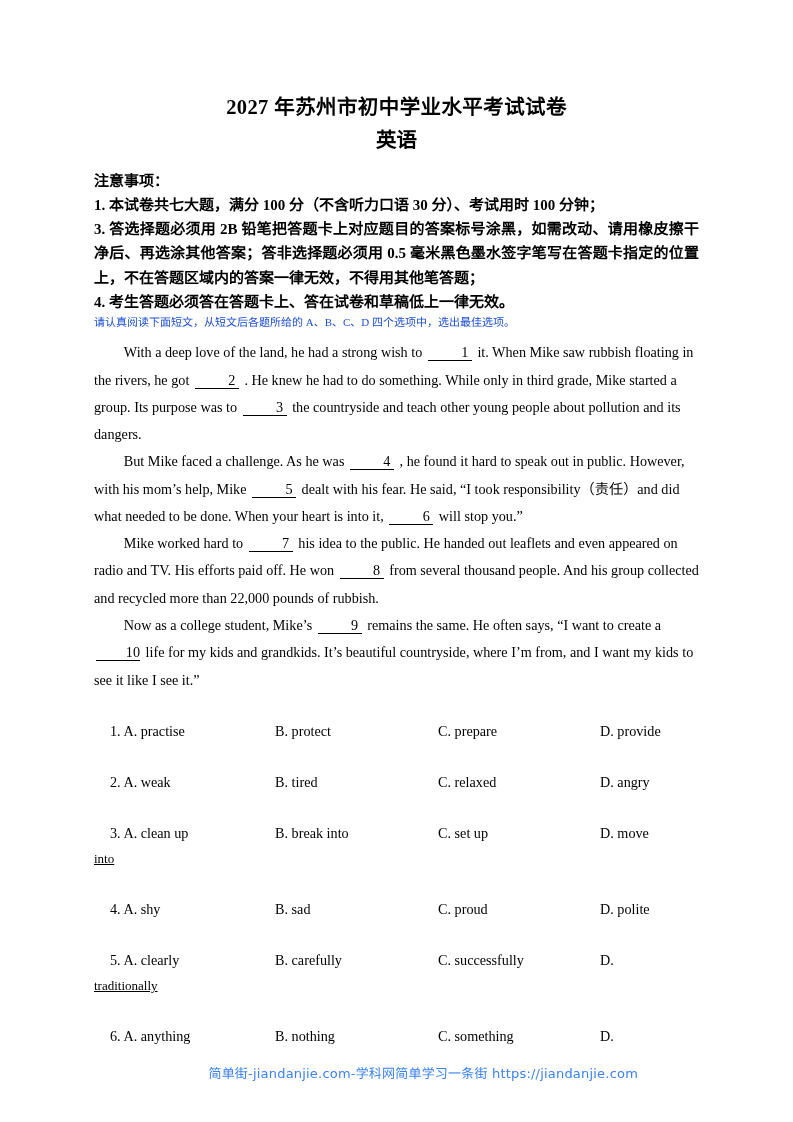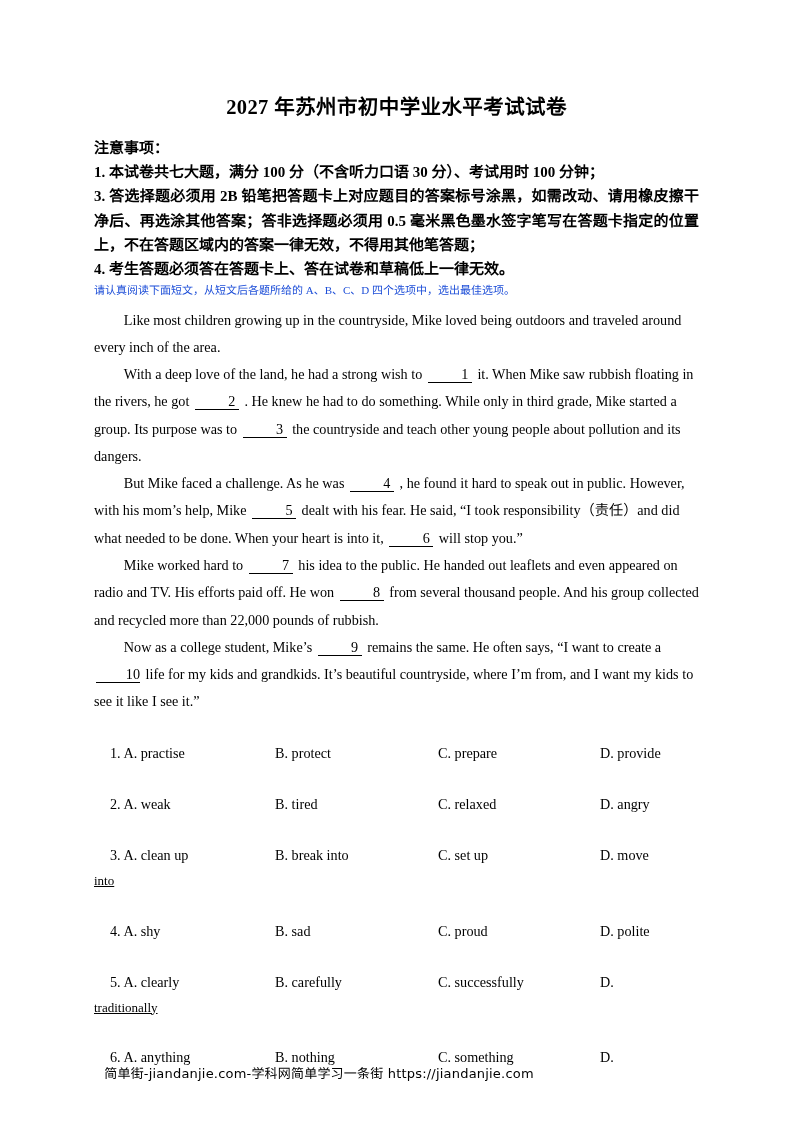--- a/index.html
+++ b/index.html
@@ -123,50 +123,48 @@
     line-height: 1.92;
     text-decoration: underline;
   }
 
   
   .footer {
     position: absolute;
     left: 0;
     top: 1063px;
     width: 638px;
-    text-align: center;
+    text-align: right;
     font-family: "DejaVu Sans", "Liberation Sans", sans-serif;
     font-size: 13px;
-    color: #000000;
+    color: #3b82f6;
     letter-spacing: 0.2px;
   }
 </style>
 </head>
 <body>
 
 <div class="page">
 
   <div class="title-block">
     <div class="doc-title">2027 年苏州市初中学业水平考试试卷</div>
+    <div class="doc-subtitle">英语</div>
   </div>
 
   <div class="notice">
     <div class="notice-heading">注意事项：</div>
     <div class="notice-item">1. 本试卷共七大题，满分 100 分（不含听力口语 30 分）、考试用时 100 分钟；</div>
     <div class="notice-item">3. 答选择题必须用 2B 铅笔把答题卡上对应题目的答案标号涂黑，如需改动、请用橡皮擦干净后、再选涂其他答案；答非选择题必须用 0.5 毫米黑色墨水签字笔写在答题卡指定的位置上，不在答题区域内的答案一律无效，不得用其他笔答题；</div>
     <div class="notice-item">4. 考生答题必须答在答题卡上、答在试卷和草稿低上一律无效。</div>
   </div>
 
   <div class="section-instruction">请认真阅读下面短文，从短文后各题所给的 A、B、C、D 四个选项中，选出最佳选项。</div>
 
   <div class="passage">
 
-    <p>
-      <span>Like most children growing up in the countryside, Mike loved being outdoors and traveled around every inch of the area.</span>
-    </p>
 
     <p>
       <span>With a deep love of the land, he had a strong wish to</span>
       <span class="blank">1</span>
       <span>it. When Mike saw rubbish floating in the rivers, he got</span>
       <span class="blank">2</span>
       <span>. He knew he had to do something. While only in third grade, Mike started a group. Its purpose was to</span>
       <span class="blank">3</span>
       <span>the countryside and teach other young people about pollution and its dangers.</span>
     </p>

